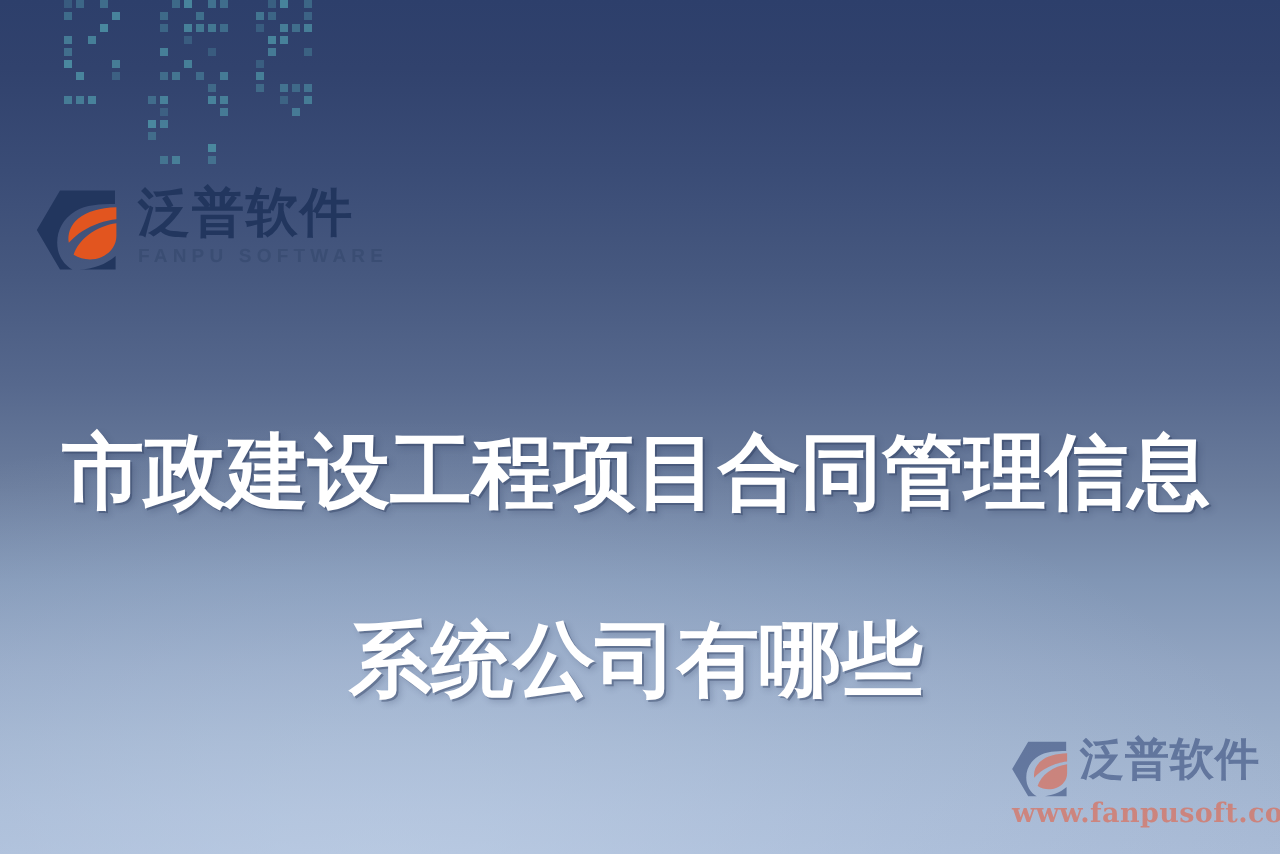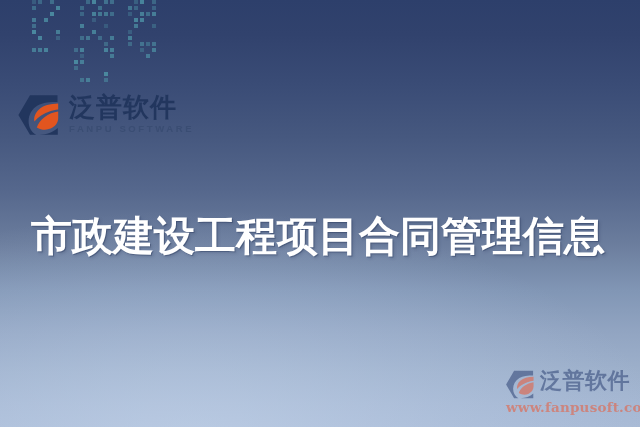--- a/index.html
+++ b/index.html
@@ -261,20 +261,21 @@
       </svg>
     </div>
     <div id="logo-words">
       <div id="logo-cn">泛普软件</div>
       <div id="logo-en">FANPU SOFTWARE</div>
     </div>
   </div>
 
   <div id="headline">
     <span>市政建设工程项目合同管理信息</span><br>
+    <span>系统公司有哪些</span>
   </div>
 
   <div id="watermark">
     <div id="wm-mark">
       <svg viewBox="0 0 46 42" width="32" height="29" aria-hidden="true">
         <path d="M13.0 1.2 L40.5 1.2 L40.5 8.0 C33.0 8.0 26.0 8.4 20.6 11.6
                  C14.6 15.2 11.6 21.0 11.6 27.2 C11.6 33.2 14.4 38.0 19.2 40.8
                  L13.0 40.8 L1.4 21.0 Z" fill="#3c5180"></path>
         <path d="M41.2 9.6 C33.0 9.9 26.4 11.6 22.0 15.4 C18.2 18.7 16.6 23.2 17.4 27.4
                  C21.2 23.0 26.6 19.6 32.4 17.6 C35.4 16.5 38.4 15.9 41.2 15.6 Z" fill="#e2654a"></path>

